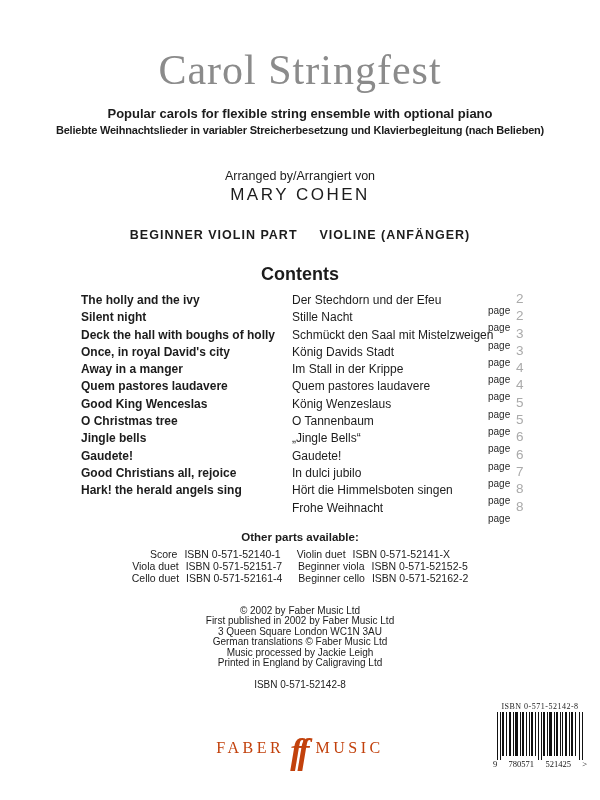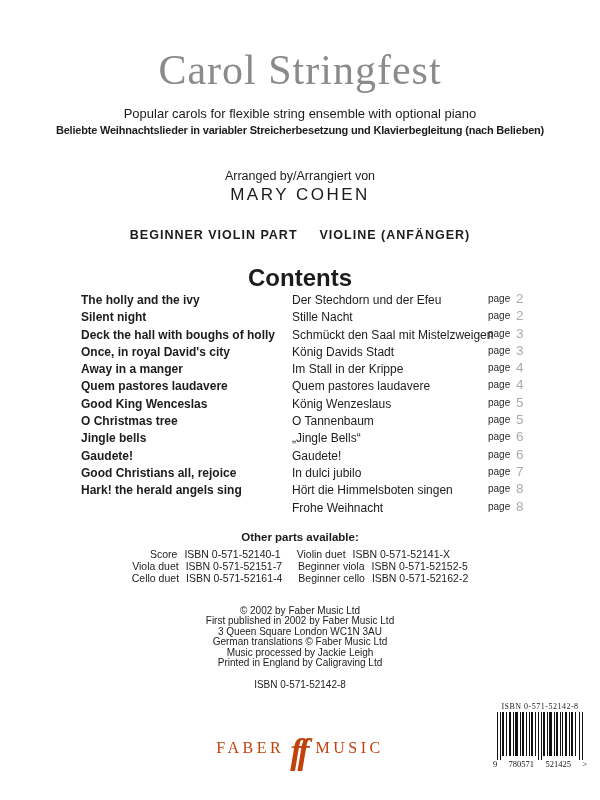--- a/index.html
+++ b/index.html
@@ -6,34 +6,34 @@
   .page {
     position:relative; width:600px; height:800px; background:#ffffff;
     font-family:"Liberation Sans", sans-serif; color:#1c1c1c; overflow:hidden;
   }
   .centered { position:absolute; left:0; right:0; text-align:center; white-space:nowrap; }
 
   .title {
     top:46px; font-family:"Liberation Serif", serif; font-weight:400;
     font-size:42px; color:#8b8b8b; letter-spacing:1px;
   }
-  .subtitle-en { top:106px; font-size:13px; font-weight:normal; }
+  .subtitle-en { top:106px; font-size:13px; font-weight:bold; }
   .subtitle-de { top:124px; font-size:11px; font-weight:bold; letter-spacing:-0.2px; }
   .arranged    { top:169px; font-size:12.5px; font-weight:500; }
   .arranger    { top:185px; font-size:17px; letter-spacing:2.5px; }
   .part-line   { top:228px; font-size:12.5px; font-weight:bold; letter-spacing:1px; }
   .part-line .part-de { margin-left:22px; }
-  .contents-heading { top:264px; font-size:24px; font-weight:bold; }
+  .contents-heading { top:264px; font-size:18px; font-weight:bold; }
 
   .contents-table { position:absolute; top:293px; left:0; right:0; }
   .c-row { position:relative; height:17.3px; }
   .c-row span { position:absolute; top:0; white-space:nowrap; }
   .c-en   { left:81px;  font-size:12px; font-weight:bold; }
   .c-de   { left:292px; font-size:12px; }
-  .c-page { left:488px; font-size:10px; color:#2a2a2a; }
+  .c-page { left:488px; font-size:10px; color:#2a2a2a;margin-top:12px; }
   .c-num  { left:516px; font-size:13.5px; color:#aaaaaa; top:-2px !important; }
 
   .other-heading { top:531px; font-size:11.5px; font-weight:bold; }
   .op-lines { position:absolute; top:549px; left:0; right:0; text-align:center; font-size:10.5px; }
   .op-line { line-height:11.9px; white-space:nowrap; }
   .gap-s { margin-left:7px;margin-top:29px; }
   .gap-l { margin-left:16px; }
 
   .imprint { position:absolute; top:606px; left:0; right:0; text-align:center;
              font-size:10px; line-height:10.4px; }

